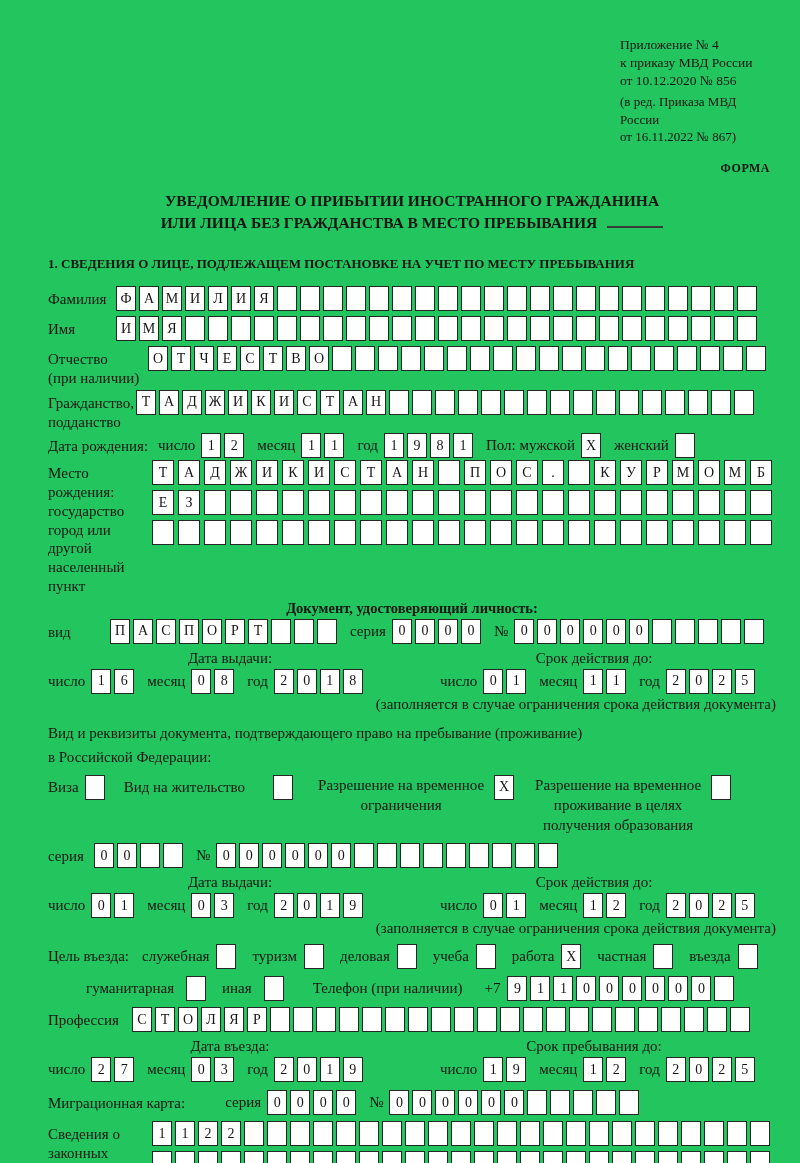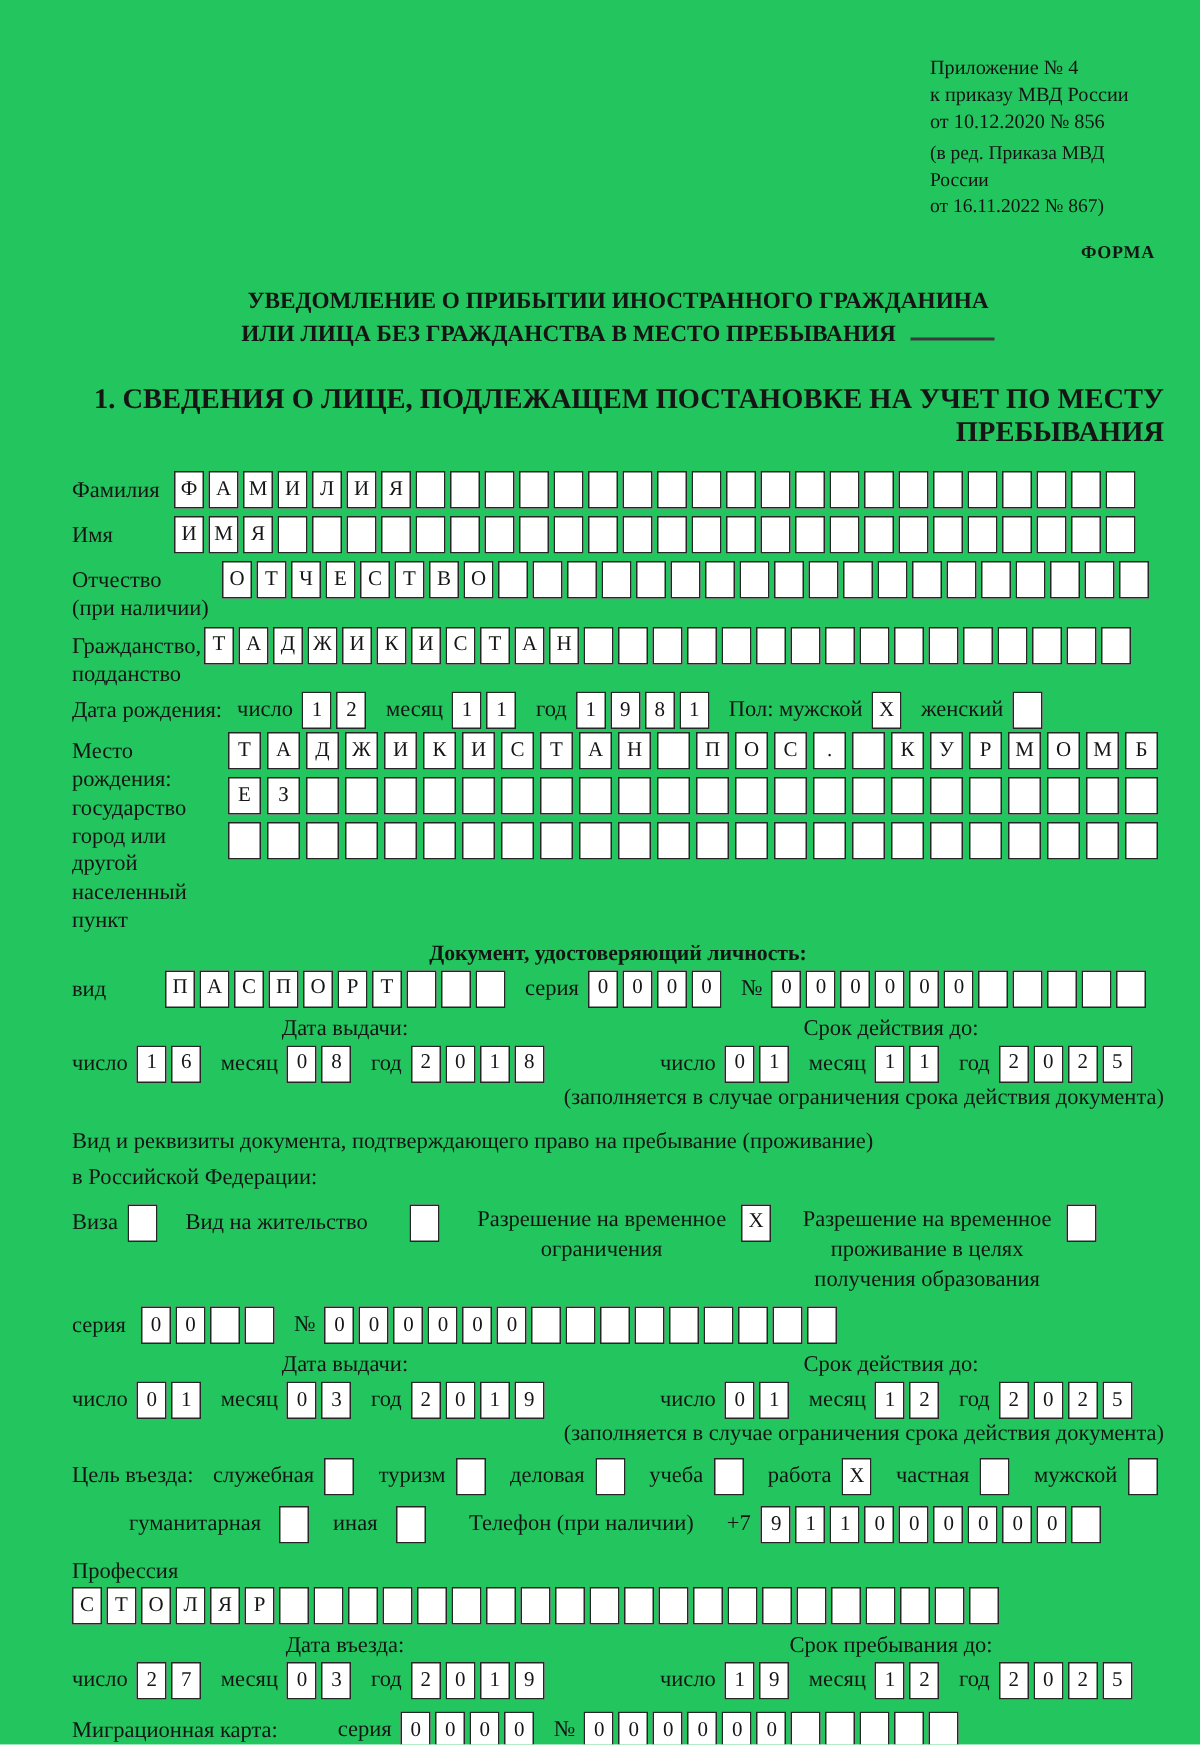--- a/index.html
+++ b/index.html
@@ -10,21 +10,21 @@
     font-family:"Liberation Serif", serif; font-size:15px;
     padding:36px 24px 0 48px;
   }
   
   .hdr { margin-left:572px; font-size:13.5px; line-height:1.34; }
   .hdr-sub { margin-left:572px; font-size:13px; line-height:1.34; margin-top:3px; }
   .forma { text-align:right; font-weight:bold; font-size:12px; margin-top:16px; letter-spacing:.5px; padding-right:6px; }
   
   .title { text-align:center; font-weight:bold; font-size:15.5px; line-height:1.42; margin-top:14px; }
   .blank-line { display:inline-block; width:56px; border-bottom:2.5px solid #3a3a3a; height:14px; margin-left:10px; }
-  .section-h { text-align:right; font-weight:bold; font-size:19px; margin-top:22px; }
+  .section-h { text-align:left; font-weight:bold; font-size:13px; margin-top:22px; }
   
   .frow { display:flex; align-items:flex-start; margin-top:5px; }
   .flabel { flex:none; padding-top:4px; line-height:1.25; }
   .lbl2 { line-height:1.25; }
   .w-fam  { width:68px; }
   .w-name { width:68px; }
   .w-otch { width:100px; }
   .w-grazh{ width:88px; }
   .w-mesto{ width:104px; }
   .w-vid  { width:62px; }
@@ -566,21 +566,21 @@
         <span class="cell">&nbsp;</span>
       </span>
     <span class="txt gap">работа</span>
     <span class="cells">
         <span class="cell">X</span>
       </span>
     <span class="txt gap">частная</span>
     <span class="cells">
         <span class="cell">&nbsp;</span>
       </span>
-    <span class="txt gap">мужской</span>
+    <span class="txt gap">въезда</span>
     <span class="cells">
         <span class="cell">&nbsp;</span>
       </span>
   </div>
 
   <div class="inlinerow indent">
     <span class="txt">гуманитарная</span>
     <span class="cells" style="margin-left:12px;">
         <span class="cell">&nbsp;</span>
       </span>
@@ -597,21 +597,21 @@
         <span class="cell">0</span>
         <span class="cell">0</span>
         <span class="cell">0</span>
         <span class="cell">0</span>
         <span class="cell">0</span>
         <span class="cell">0</span>
         <span class="cell">&nbsp;</span>
       </span>
   </div>
 
-  <div class="frow" style="margin-top:6px;flex-direction:column;">
+  <div class="frow" style="margin-top:6px;">
     <span class="flabel w-prof">Профессия</span>
     <span class="cells">
         <span class="cell">С</span>
         <span class="cell">Т</span>
         <span class="cell">О</span>
         <span class="cell">Л</span>
         <span class="cell">Я</span>
         <span class="cell">Р</span>
         <span class="cell">&nbsp;</span>
         <span class="cell">&nbsp;</span>

